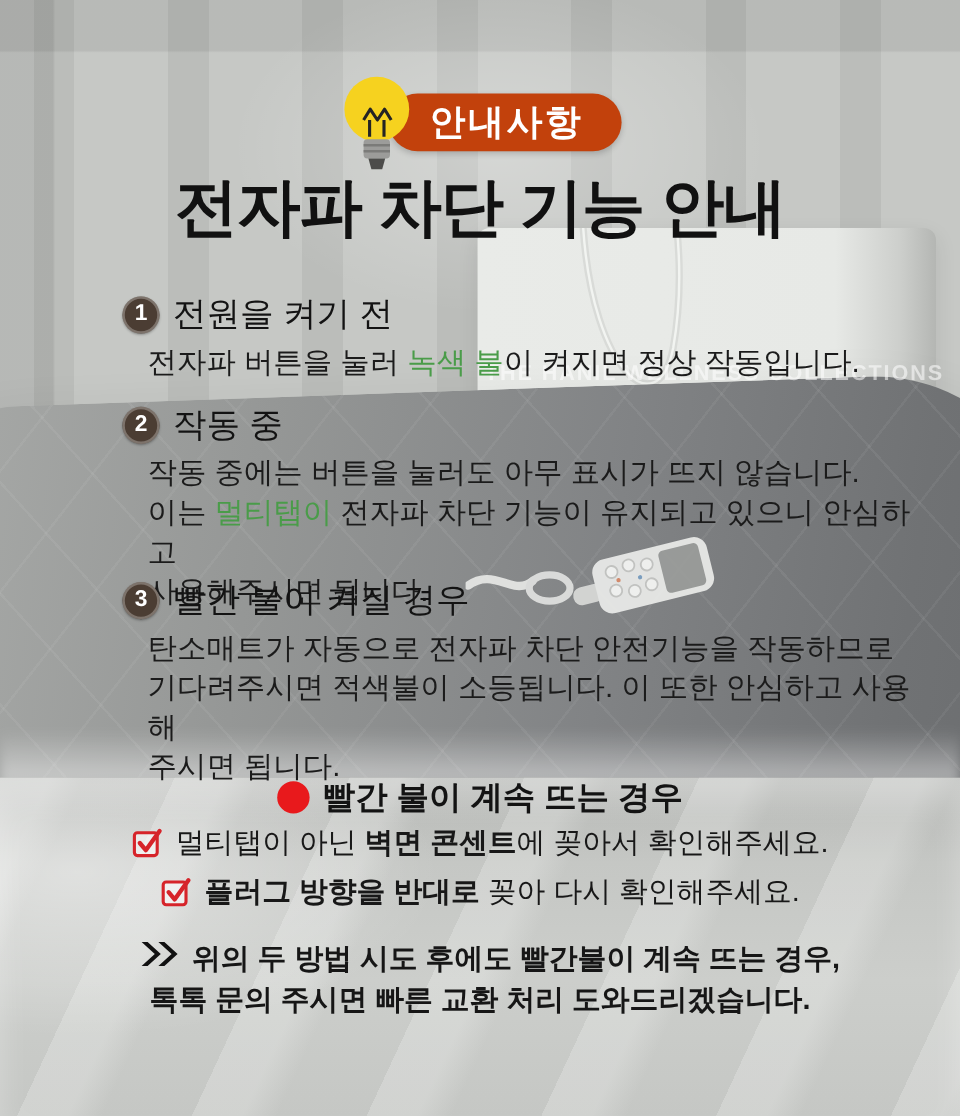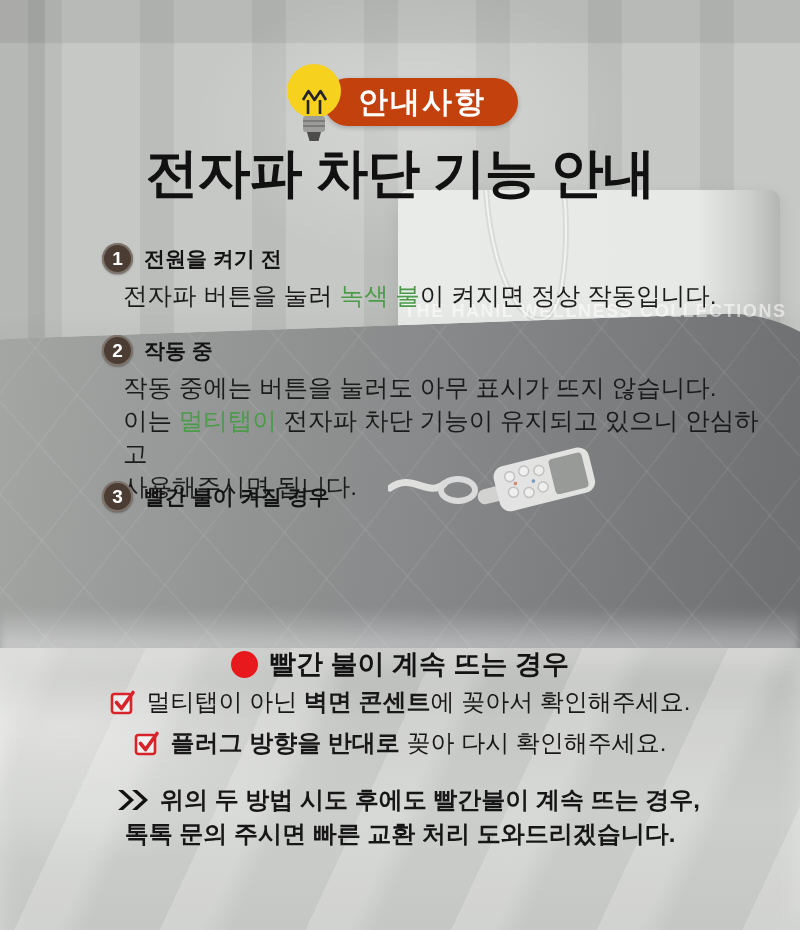--- a/index.html
+++ b/index.html
@@ -82,21 +82,21 @@
 
   .sec { position:absolute; left:102px; width:668px; }
   .sec1 { top:243px; } .sec2 { top:335px; } .sec3 { top:481px; }
   .sec-head { display:flex; align-items:center; gap:11px; }
   .num {
     flex:0 0 auto; display:inline-flex; align-items:center; justify-content:center;
     width:31px; height:31px; border-radius:50%; background:#4b3d33; color:#ffffff;
     font-size:19px; font-weight:700;
     box-shadow:inset 0 0 0 2px rgba(255,255,255,.28), 0 1px 2px rgba(0,0,0,.3);
   }
-  .sec-title { font-size:21px; font-weight:700; color:#131313; }
+  .sec-title { font-size:28px; font-weight:400; color:#131313; }
   .sec-body { margin:5px 0 0 21px; font-size:24.5px; line-height:33px; font-weight:400; color:#1b1b1b; }
   .green { color:#4a9c49; }
 
   .red-head {
     position:absolute; top:646px; left:0; width:100%;
     display:flex; justify-content:center; align-items:center; gap:11px;
     font-size:27px; font-weight:800; color:#131313;
   }
   .red-dot { width:27px; height:27px; border-radius:50%; background:#e8191c; flex:0 0 auto; }
 
@@ -104,21 +104,21 @@
     position:absolute; left:0; width:100%;
     display:flex; justify-content:center; align-items:center; gap:9px;
     font-size:24px; font-weight:500; color:#181818;text-align:center;
   }
   .cr1 { top:686px; } .cr2 { top:727px; }
   .checkbox { line-height:0; flex:0 0 auto; }
   .check-text b { font-weight:800; }
 
   .note { position:absolute; top:783px; left:0; width:100%; text-align:center;
           font-size:24px; font-weight:600; line-height:34px; color:#161616; }
-  .note-l1 { display:flex; justify-content:center; align-items:center; gap:9px;margin-left:15px; }
+  .note-l1 { display:flex; justify-content:center; gap:9px;margin-left:15px; }
   .chevrons { line-height:0; flex:0 0 auto; }
 </style>
 </head>
 <body>
 
 <div class="canvas">
 
   <div class="bg">
     <div class="bg-curtain"></div>
     <div class="bg-headboard">
@@ -191,20 +191,25 @@
         <div><span>이는 </span><span class="green">멀티탭이</span><span> 전자파 차단 기능이 유지되고 있으니 안심하고</span></div>
         <div>사용해주시면 됩니다.</div>
       </div>
     </section>
 
     <section class="sec sec3">
       <div class="sec-head">
         <span class="num">3</span>
         <span class="sec-title">빨간 불이 켜질 경우</span>
       </div>
+      <div class="sec-body">
+        <div>탄소매트가 자동으로 전자파 차단 안전기능을 작동하므로</div>
+        <div>기다려주시면 적색불이 소등됩니다. 이 또한 안심하고 사용해</div>
+        <div>주시면 됩니다.</div>
+      </div>
     </section>
 
     <div class="red-head">
       <span class="red-dot"></span>
       <span>빨간 불이 계속 뜨는 경우</span>
     </div>
 
     <div class="check-row cr1">
       <span class="checkbox">
         <svg width="28" height="28" viewBox="0 0 28 28">

